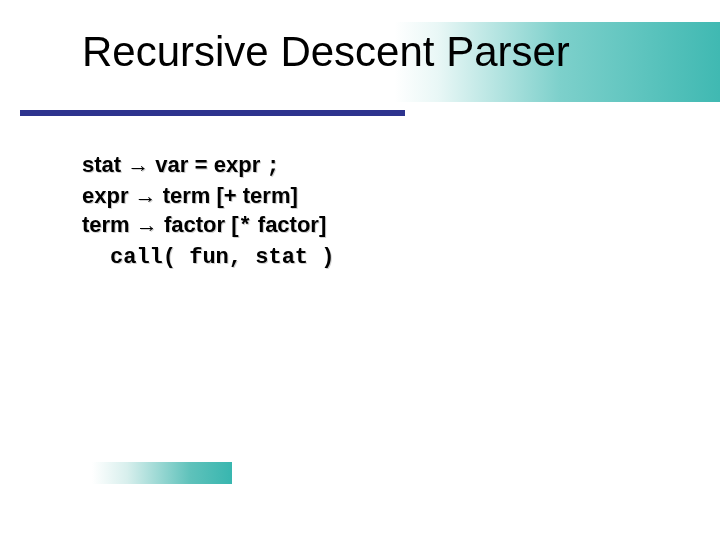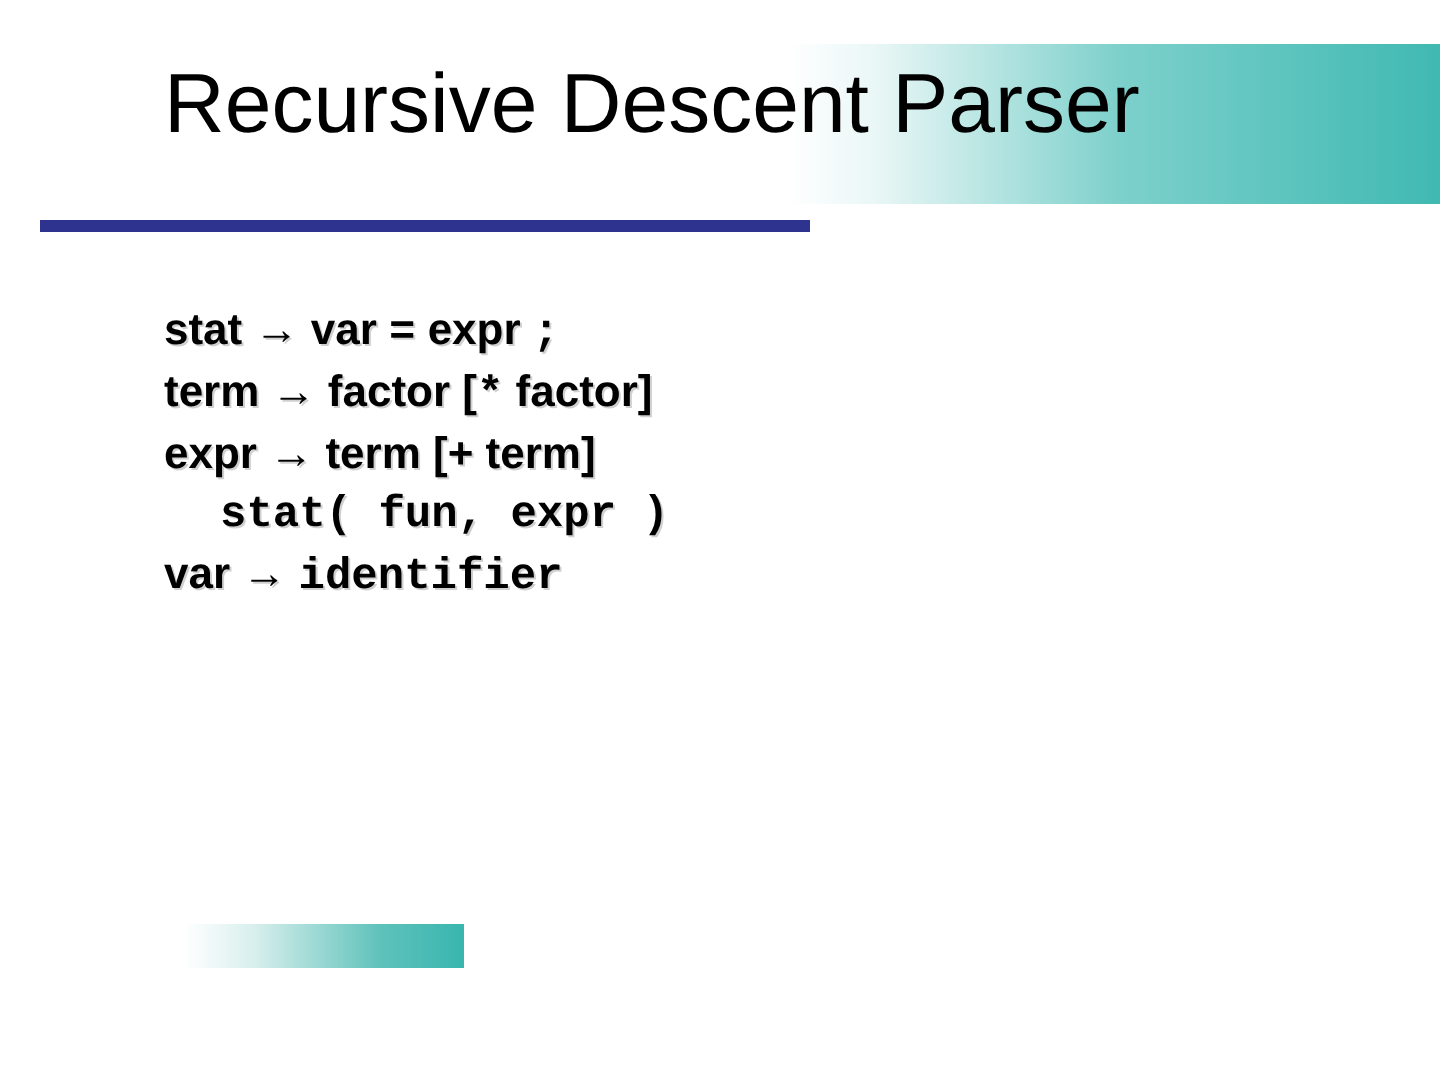--- a/index.html
+++ b/index.html
@@ -85,26 +85,23 @@
 
   <div class="title-bar"></div>
   <div class="title-text">Recursive Descent Parser</div>
 
   <div class="underline-bar"></div>
 
   <div class="content">
     <div>
       <span>stat → var </span><span class="mono">=</span><span> expr </span><span class="mono">;</span>
     </div>
+    <div>expr → term [+ term]</div>
     <div>
       <span>term → factor [</span><span class="mono">*</span><span> factor]</span>
     </div>
-    <div>expr → term [+ term]</div>
     <div class="indent">
-      <span class="mono">stat( fun, expr )</span>
-    </div>
-    <div>
-      <span>var → </span><span class="mono">identifier</span>
+      <span class="mono">call( fun, stat )</span>
     </div>
   </div>
 
   <div class="footer-box"></div>
 </div>
 
 </body></html>

